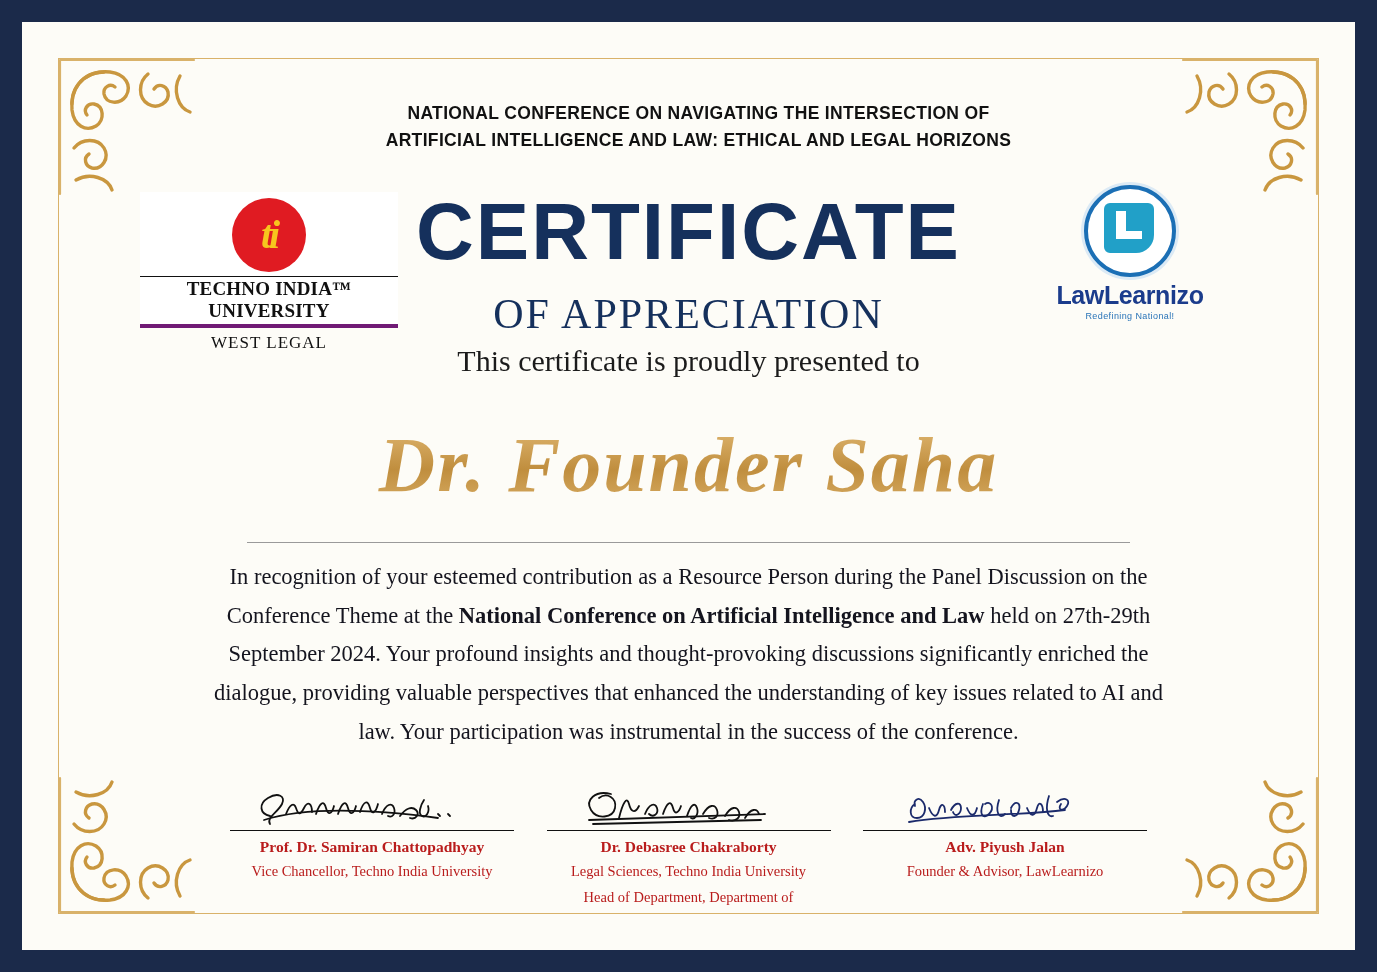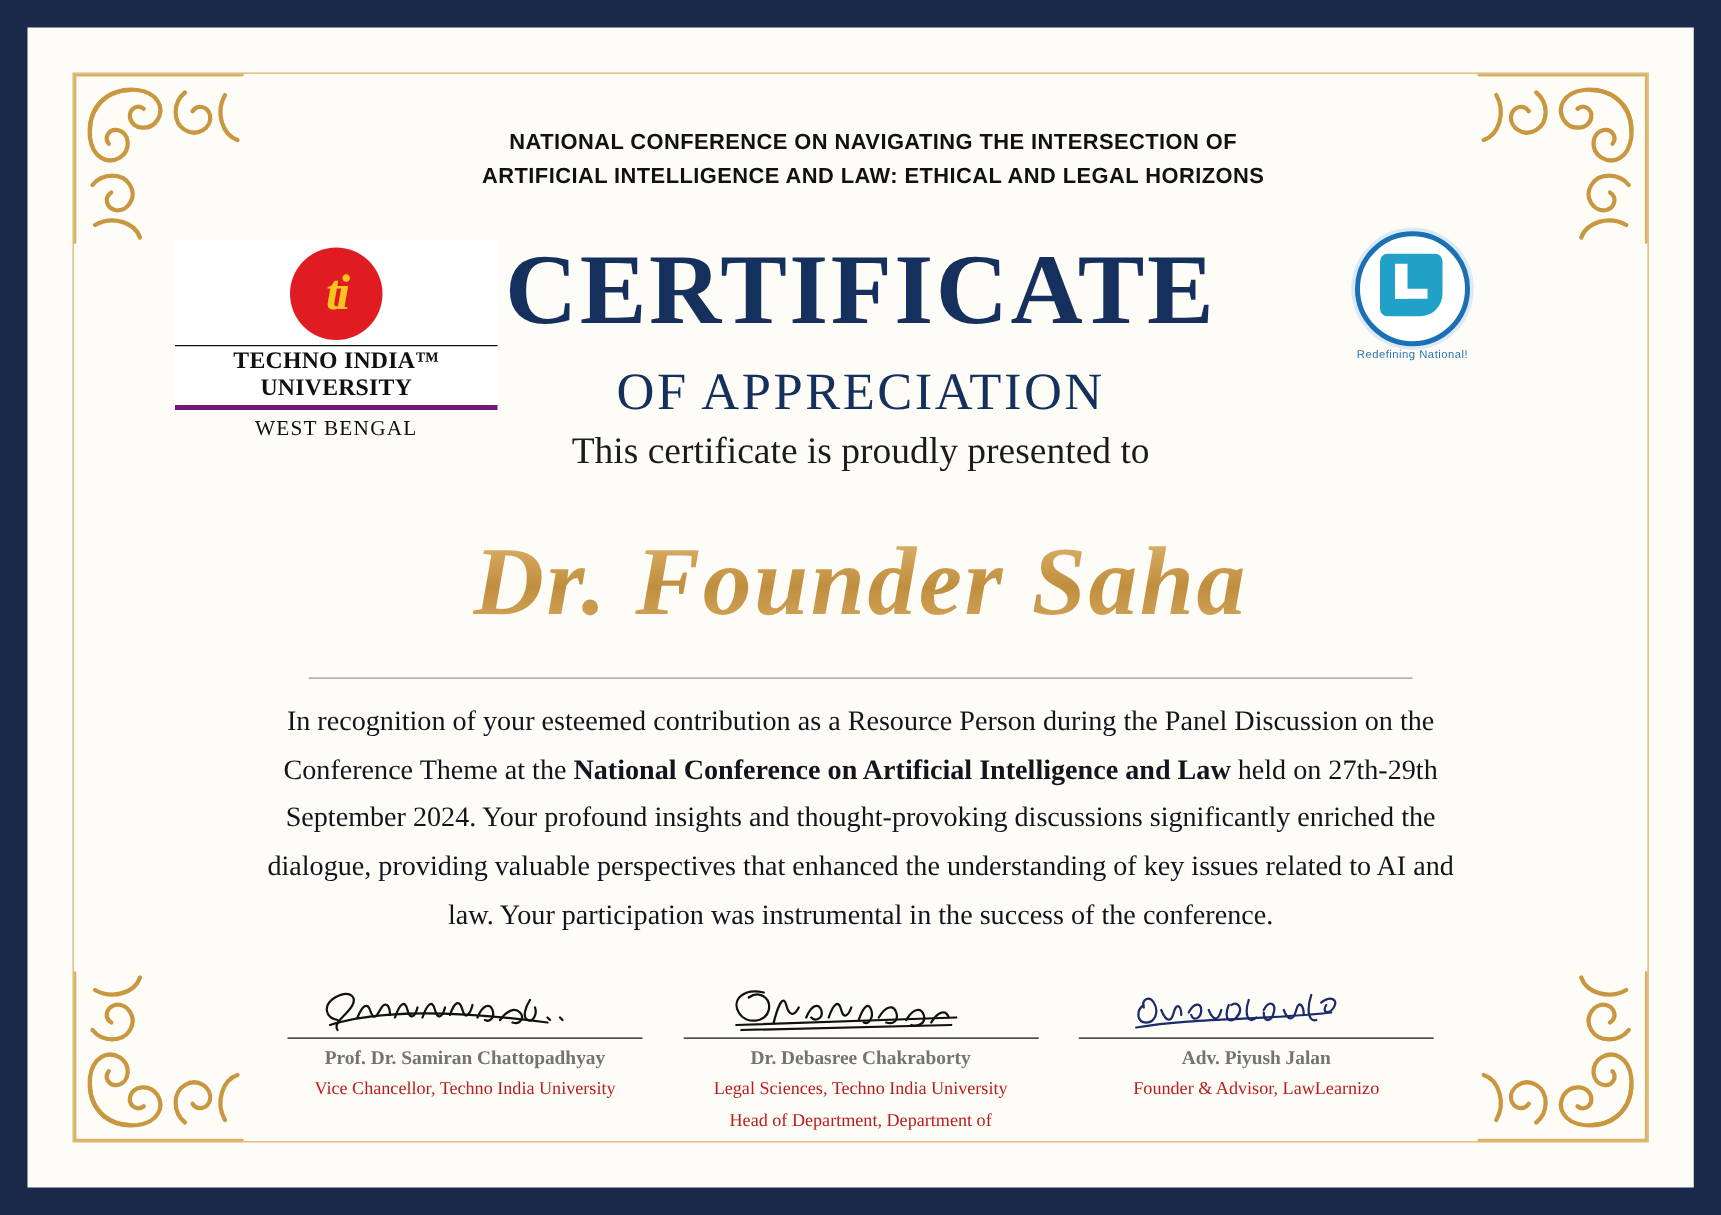--- a/index.html
+++ b/index.html
@@ -175,21 +175,21 @@
     letter-spacing: 0.4px;
     margin-top: 1px;
   }
 
   
   .cert-word {
     position: absolute;
     left: 0; right: 0;
     top: 170px;
     text-align: center;
-    font-family: Liberation Serif, serif;
+    font-family: Liberation Sans, sans-serif;
     font-weight: bold;
     font-size: 80px;
     line-height: 1;
     letter-spacing: 2px;
     color: #15305c;
   }
   .cert-of {
     position: absolute;
     left: 0; right: 0;
     top: 268px;
@@ -268,21 +268,21 @@
   }
   .sig-img svg { display: block; margin: 0 auto; }
   .sig-line {
     border-top: 1.5px solid #111;
     margin: 0 8px 7px 8px;
   }
   .sig-name {
     font-family: "Liberation Serif", serif;
     font-weight: bold;
     font-size: 15.5px;
-    color: #737373;
+    color: #b91c1c;
   }
   .sig-role {
     font-family: "Liberation Serif", serif;
     font-size: 14.5px;
     color: #b91c1c;
     line-height: 1.35;
     margin-top: 6px;
   }
 </style>
 </head>
@@ -349,27 +349,28 @@
     <div class="conf-title">
       <span class="line">NATIONAL CONFERENCE ON NAVIGATING THE INTERSECTION OF</span>
       <span class="line">ARTIFICIAL INTELLIGENCE AND LAW: ETHICAL AND LEGAL HORIZONS</span>
     </div>
 
     <div class="logo-left">
       <div class="tiu-mark">
         <div class="glyph">ti</div>
       </div>
       <div class="tiu-name">TECHNO INDIA™ UNIVERSITY</div>
-      <div class="tiu-sub">WEST BENGAL</div>
+      <div class="tiu-sub">WEST LEGAL</div>
     </div>
 
     <div class="logo-right">
       <div class="ll-mark">
         <div class="ll-inner"></div>
       </div>
+      <div class="ll-word">LawLearnizo</div>
       <div class="ll-tag">Redefining National!</div>
     </div>
 
     <div class="cert-word">CERTIFICATE</div>
     <div class="cert-of">OF APPRECIATION</div>
     <div class="presented-to">This certificate is proudly presented to</div>
 
     <div class="recipient">Dr. Founder Saha</div>
     <div class="recipient-rule"></div>
 

